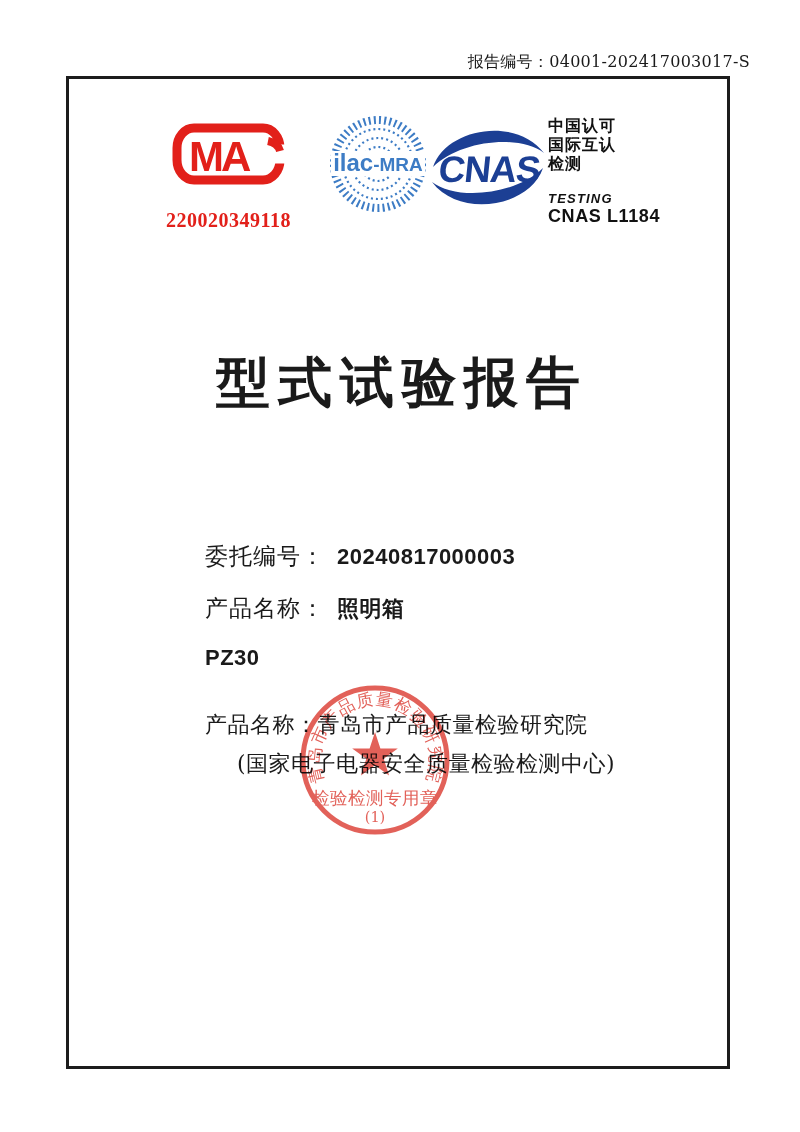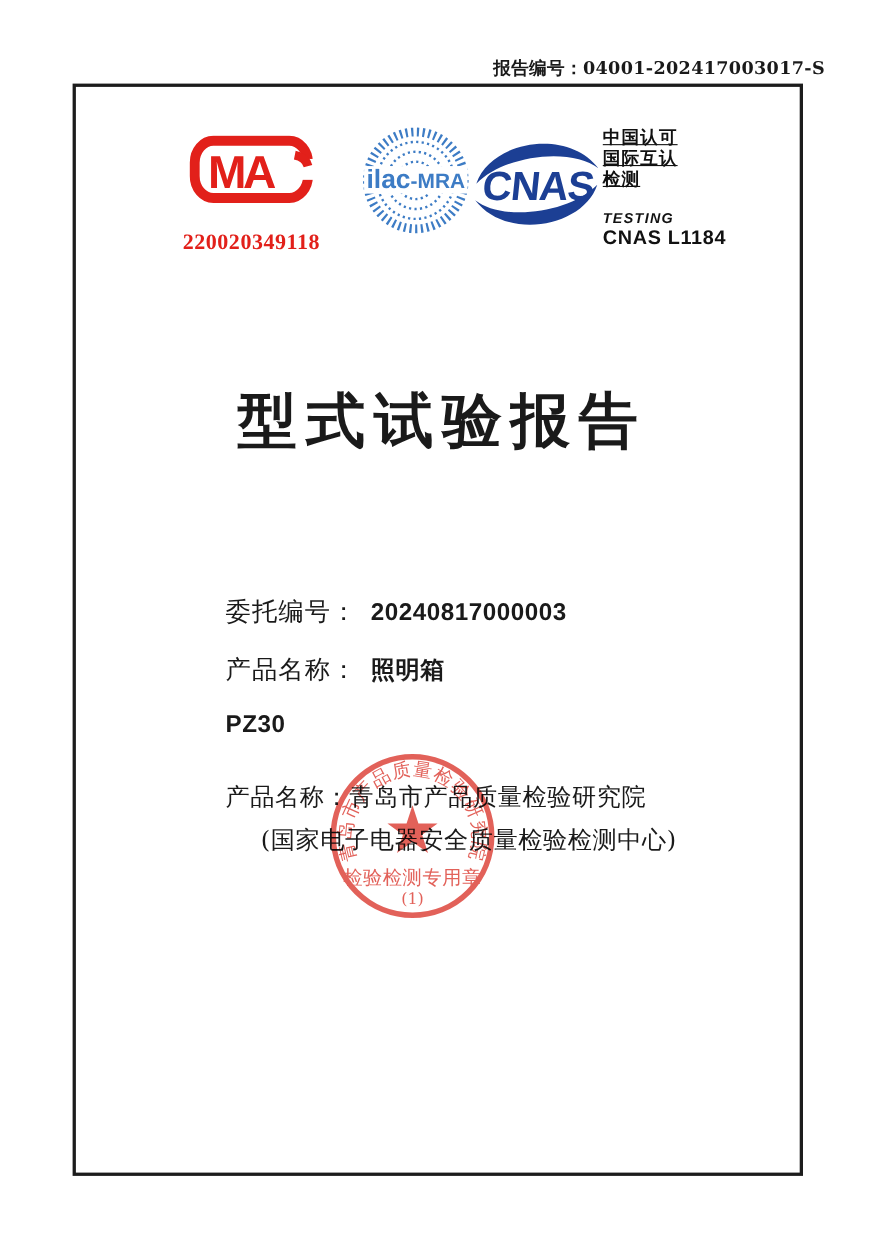--- a/index.html
+++ b/index.html
@@ -11,21 +11,21 @@
     background: #ffffff;
     overflow: hidden;
     font-family: "DejaVu Serif", "Liberation Serif", serif;
     color: #1a1a1a;
   }
   .report-no {
     position: absolute;
     top: 52px;
     right: 50px;
     font-size: 16px;
-    font-weight: 700;
+    font-weight: 400;
     letter-spacing: 0.3px;
     white-space: nowrap;
   }
   .frame {
     position: absolute;
     left: 66px;
     top: 76px;
     width: 664px;
     height: 993px;
     border: 3px solid #1c1c1c;
@@ -35,21 +35,21 @@
                  text-align: center; color: #e2201a; font-weight: 700;
                  font-size: 20px; letter-spacing: 0.5px;
                  font-family: "Liberation Serif", serif; margin-top: 14px; }
   .ilac-svg    { position: absolute; left: 259px; top: 35px; }
   .cnas-svg    { position: absolute; left: 359px; top: 41px; }
   .accr {
     position: absolute; left: 479px; top: 37px;
     font-family: "Liberation Sans", "DejaVu Sans", sans-serif;
     color: #111; font-weight: 700; line-height: 19px;
   }
-  .accr .cn { font-size: 16px; letter-spacing: 1px; text-decoration: underline; }
+  .accr .cn { font-size: 16px; letter-spacing: 1px; }
   .accr .en1 { font-size: 13px; letter-spacing: 1.2px; margin-top: 17px; line-height: 17px; font-style: italic; }
   .accr .en2 { font-size: 18px; letter-spacing: 0.6px; line-height: 18px; }
   .title {
     position: absolute;
     left: 0; top: 268px;
     width: 100%;
     text-align: center;
     font-size: 54px;
     font-weight: 700;
     letter-spacing: 8px;

